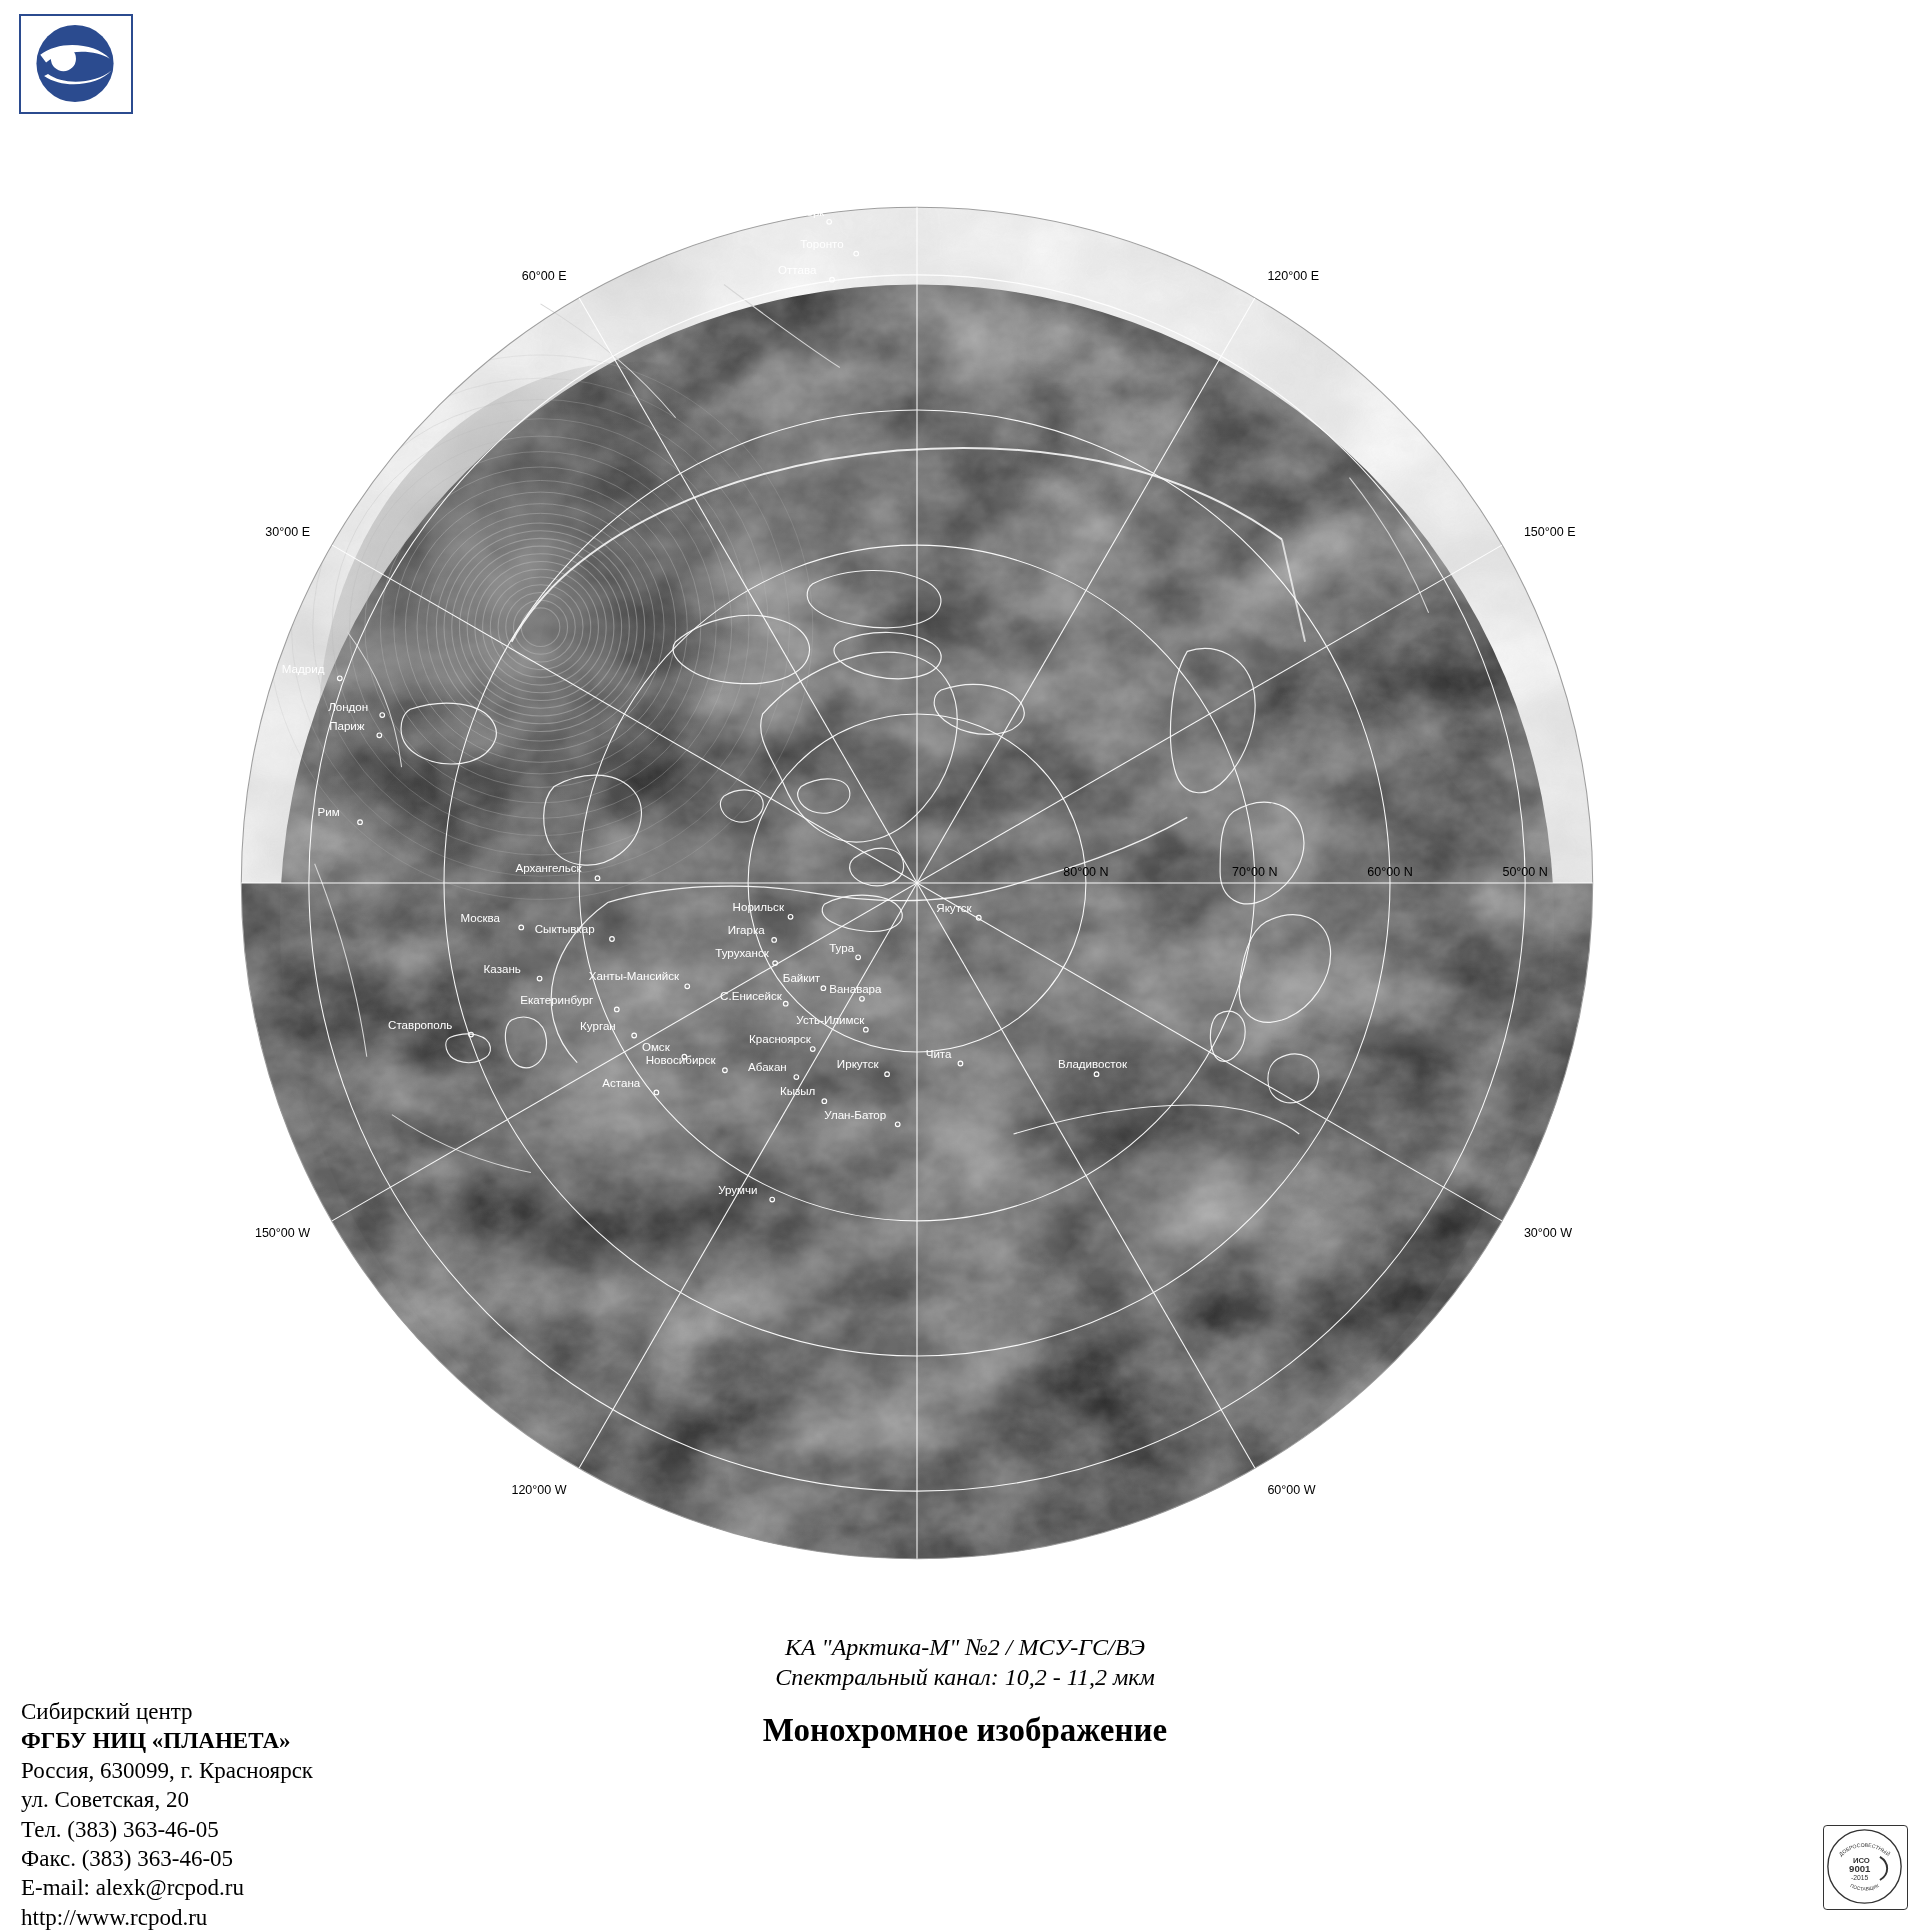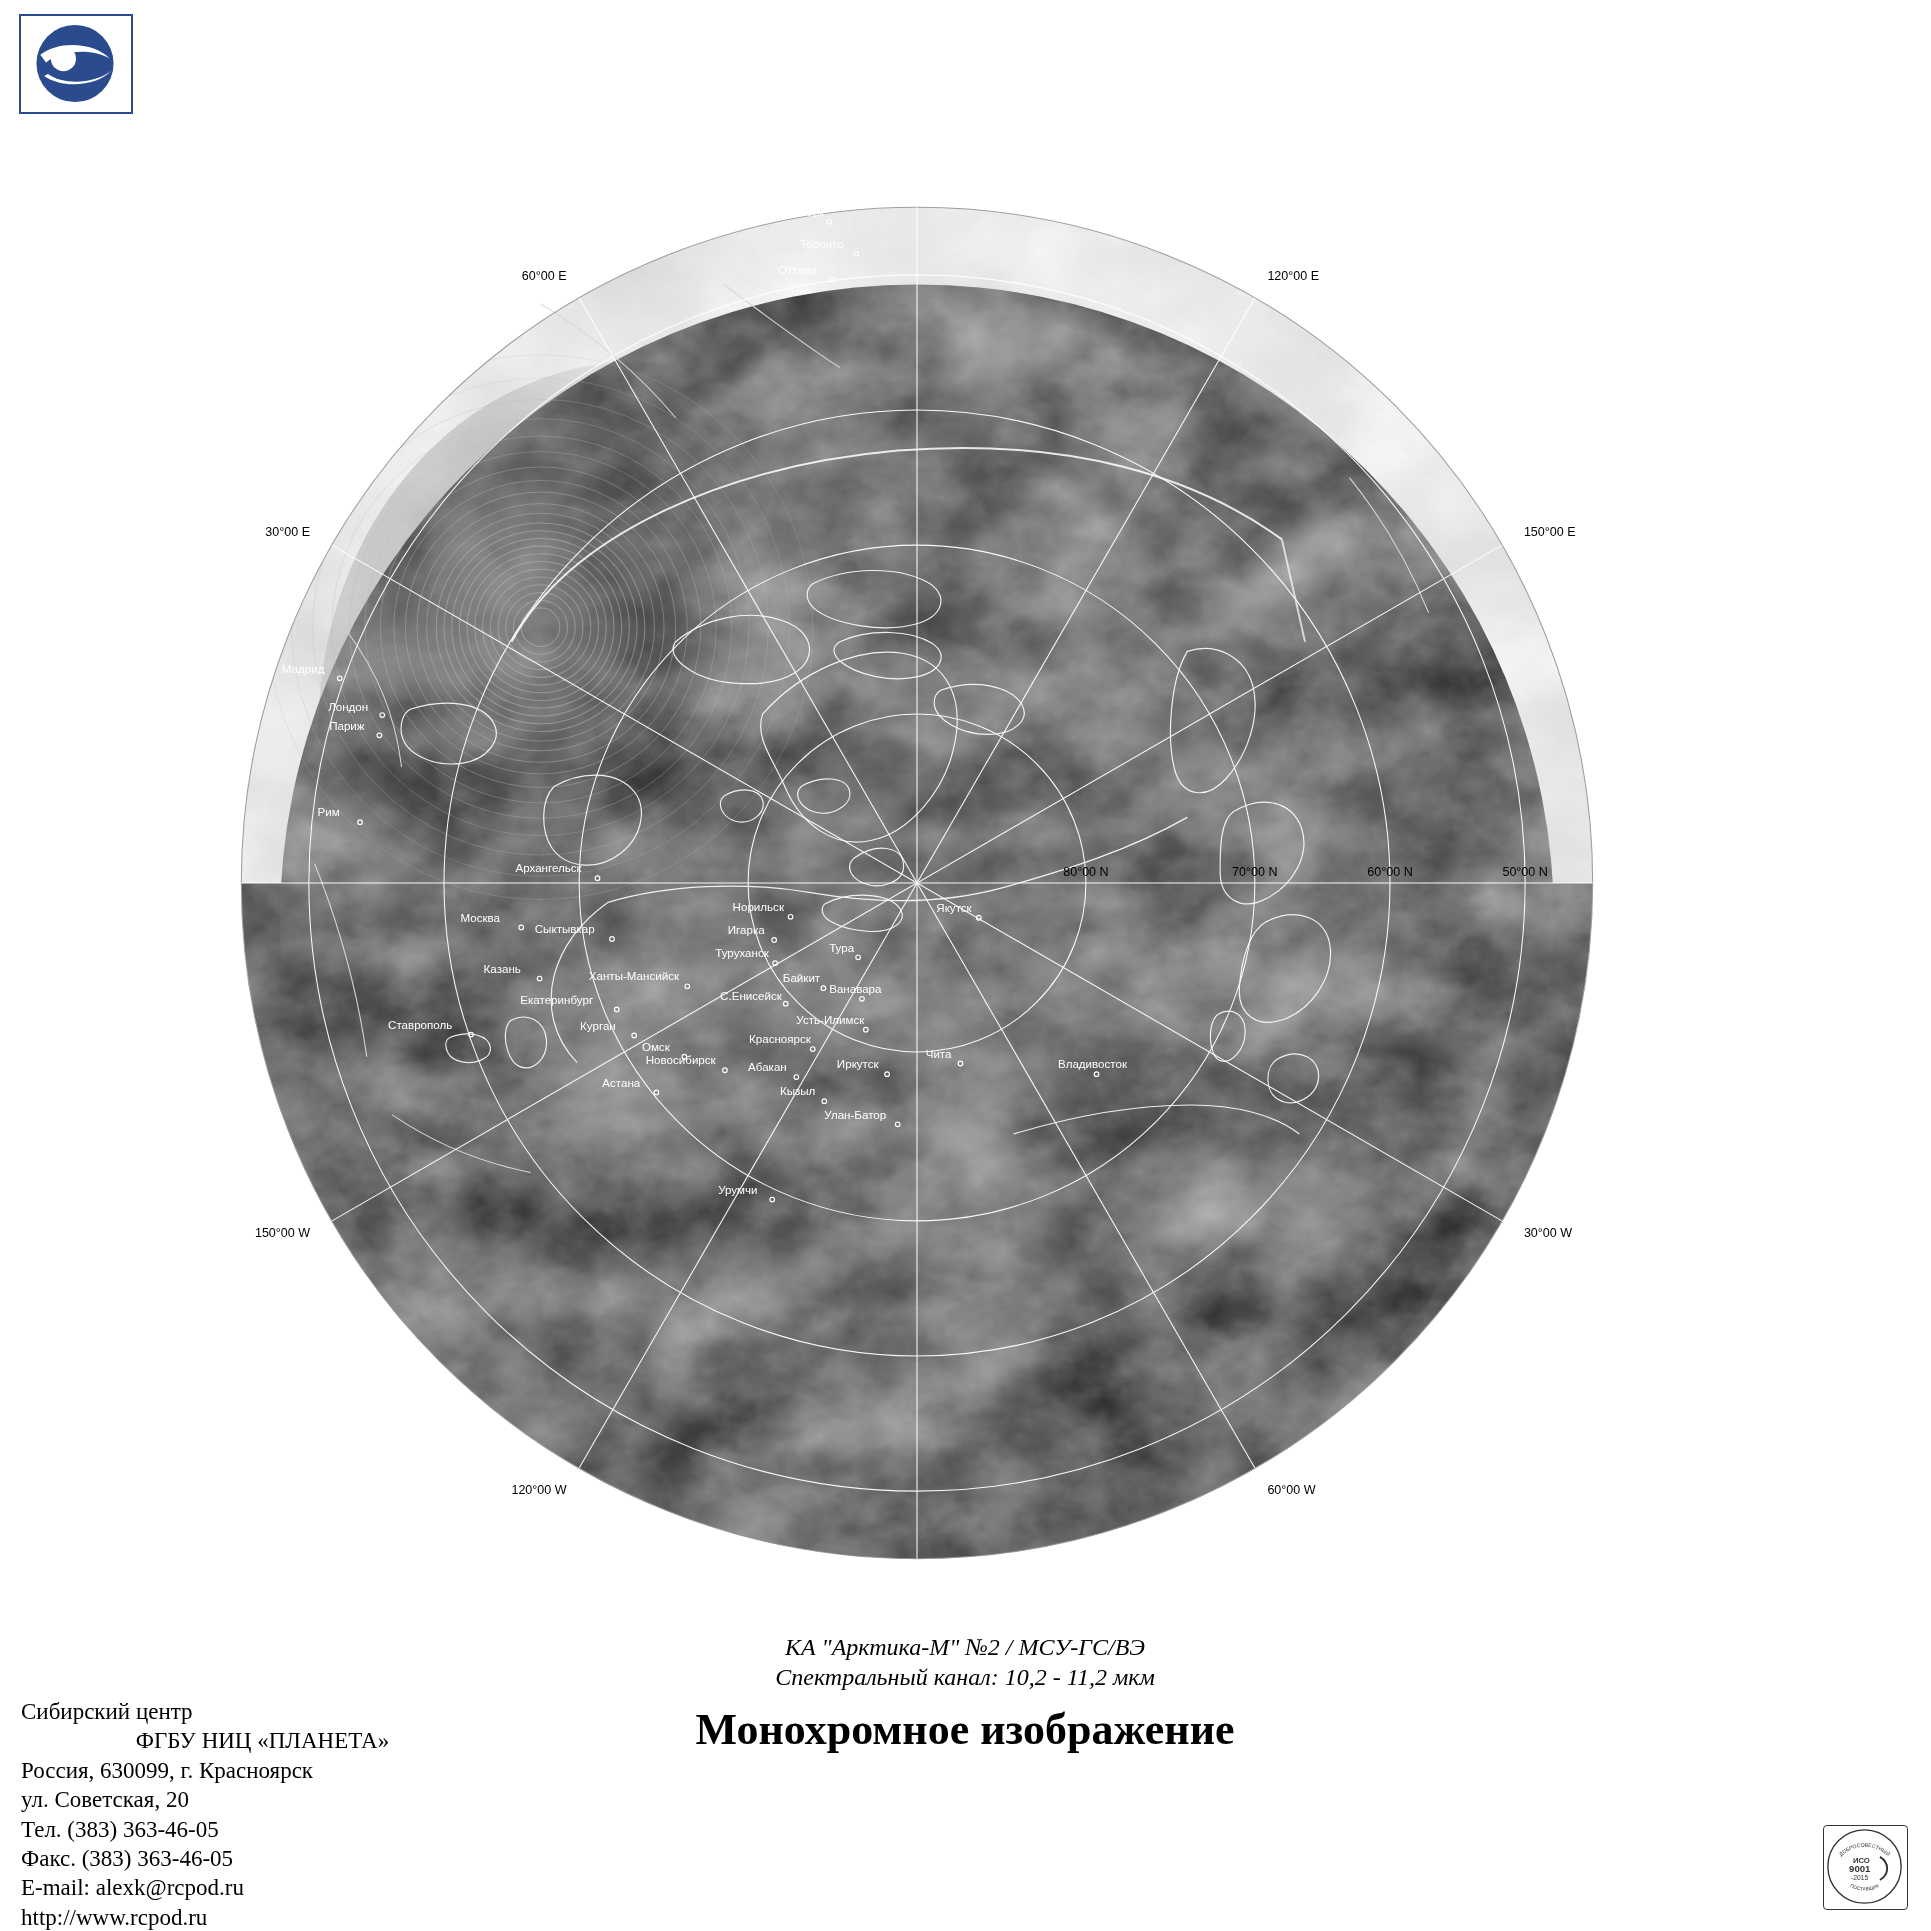--- a/index.html
+++ b/index.html
@@ -79,42 +79,42 @@
     font-family: "Liberation Serif", serif;
     font-style: italic;
     font-size: 24px;
     line-height: 30px;
     color: #000;
     white-space: nowrap;
   }
   #cap-title {
     font-family: "Liberation Serif", serif;
     font-weight: bold;
-    font-size: 44px;
+    font-size: 33px;
     line-height: 42px;
     margin-top: 17.4px;
     color: #000;
     white-space: nowrap;
   }
 
   
   #contacts {
     position: absolute;
     left: 21px;
     top: 1697px;
     width: 483px;
   }
   .contact-line {
     font-family: "Liberation Serif", serif;
     font-size: 23px;
     line-height: 29.4px;
     color: #000;
     white-space: nowrap;
   }
-  .contact-line.bold { font-weight: normal; text-align: center; }
+  .contact-line.bold { font-weight: bold; }
 
   
   #iso-stamp {
     position: absolute;
     left: 1823px;
     top: 1825px;
     width: 85px;
     height: 85px;
     border: 1.9px solid #333;
     border-radius: 3.9px;

